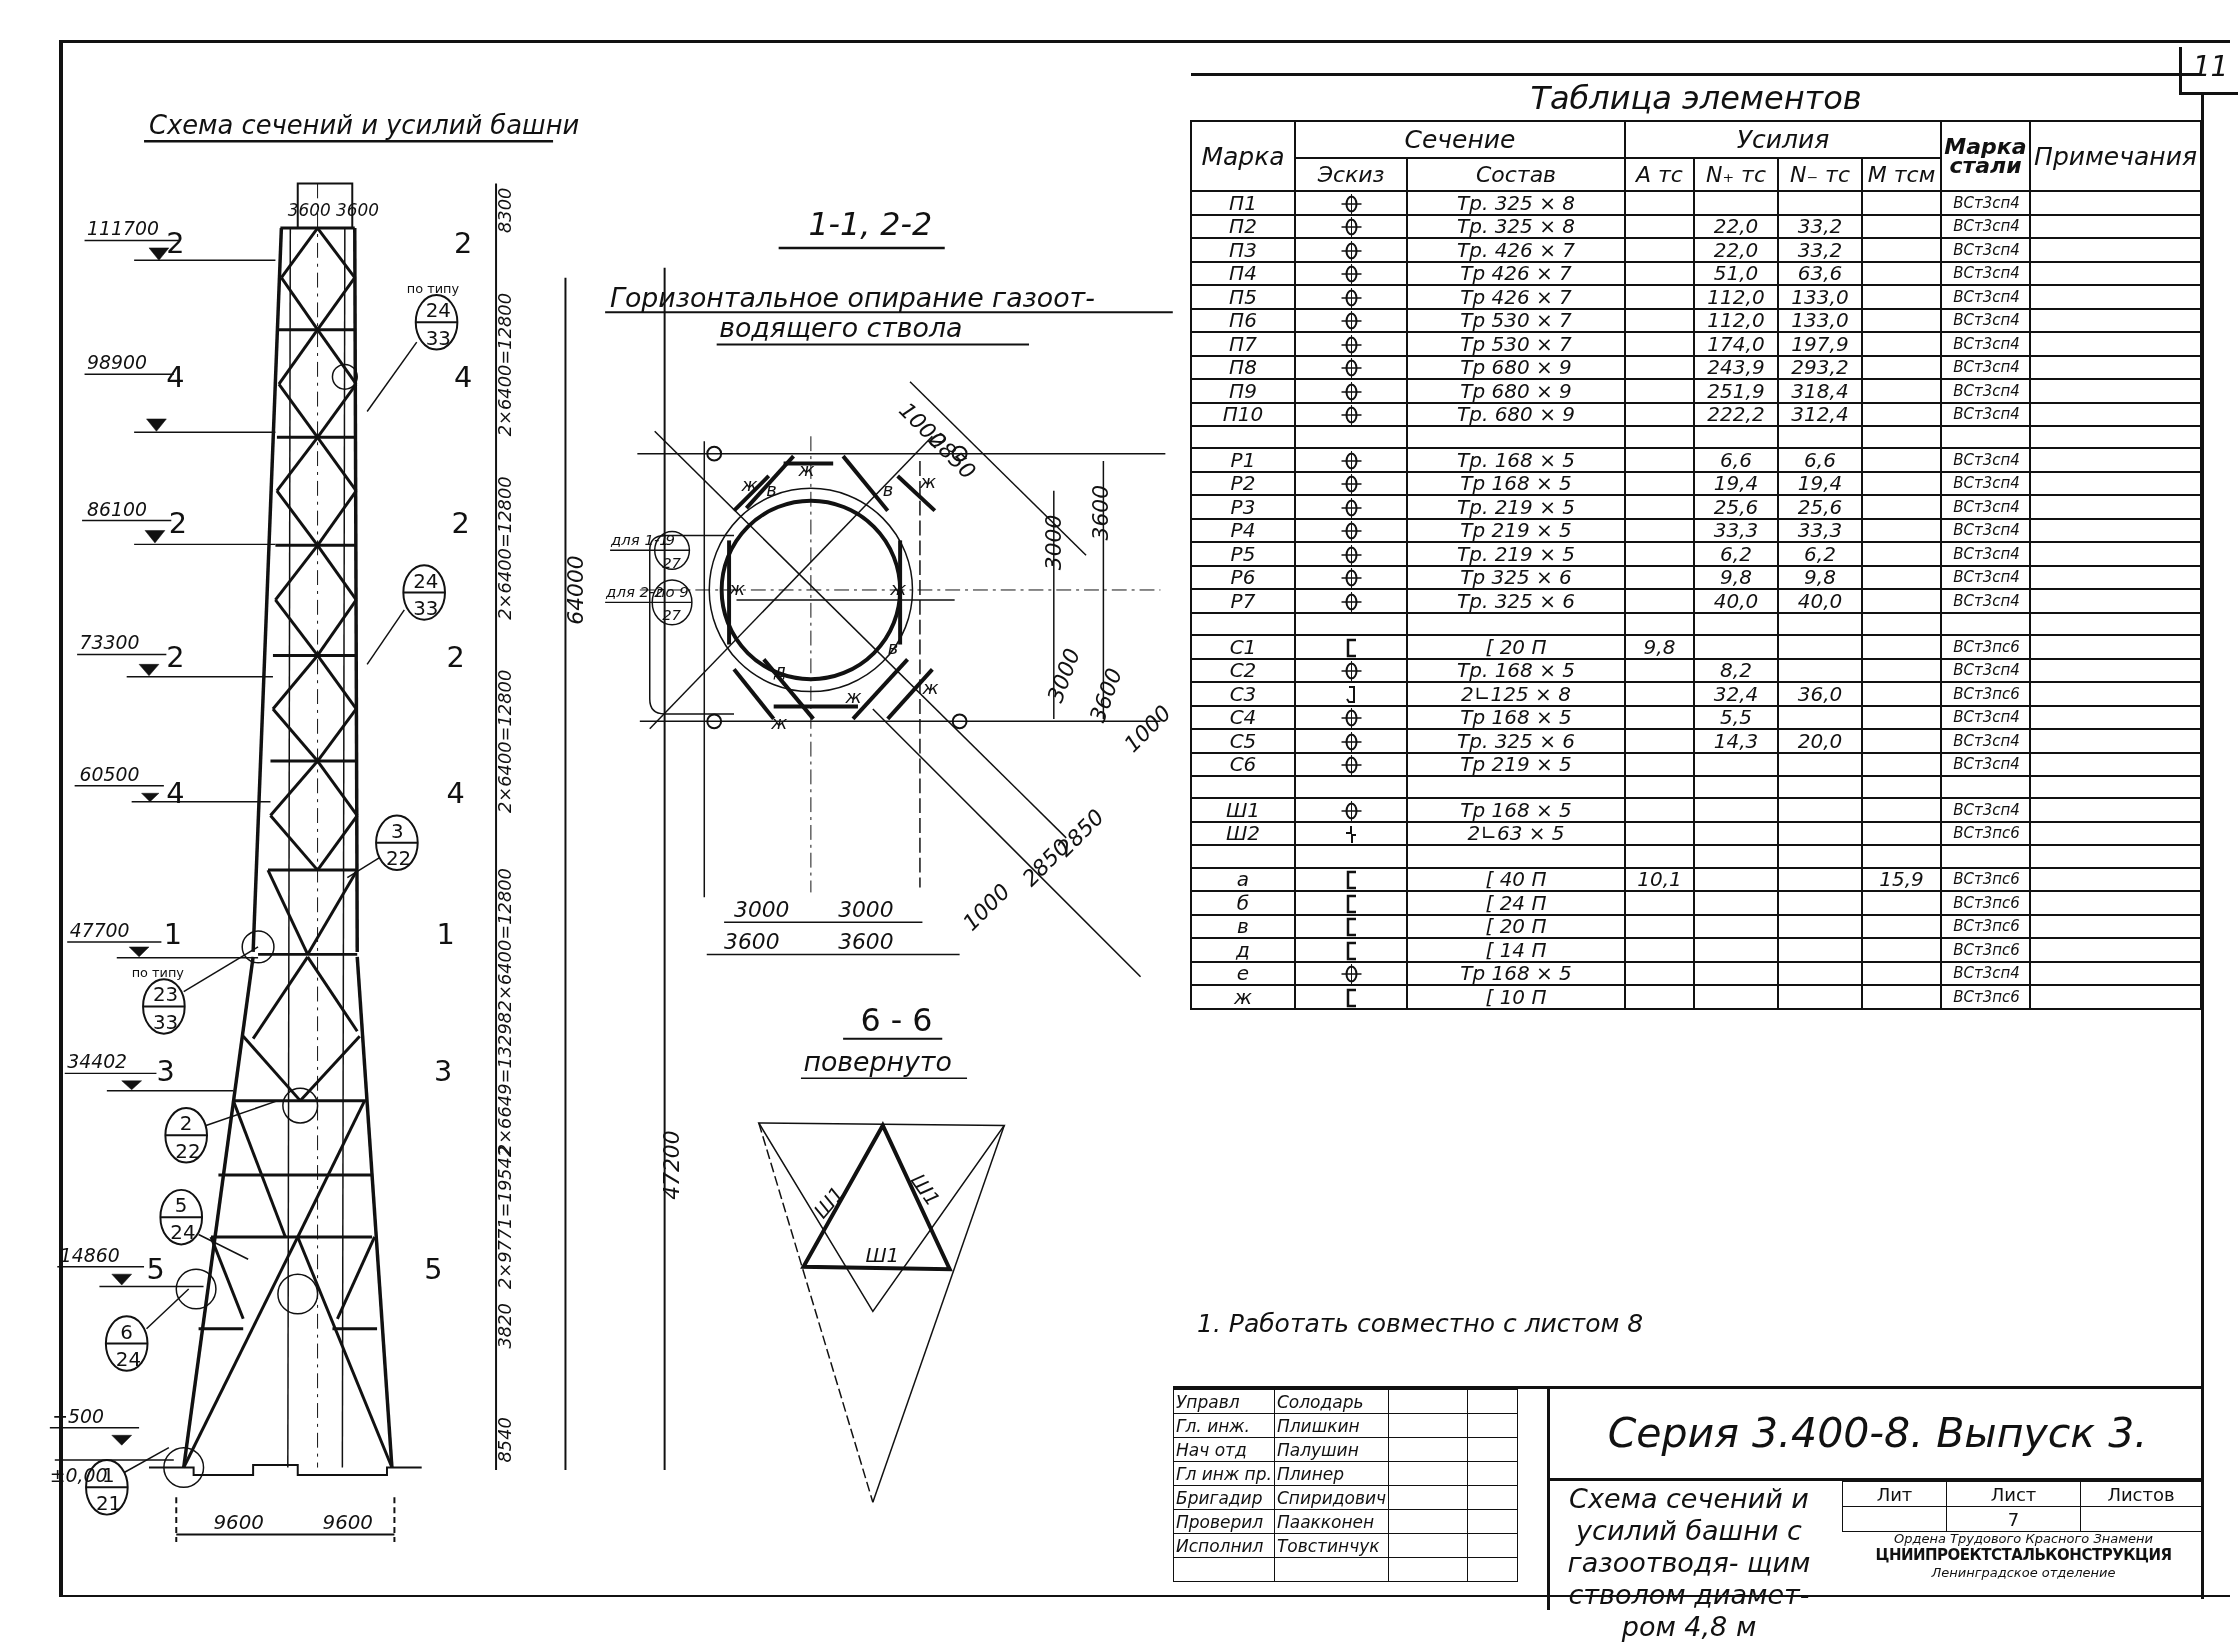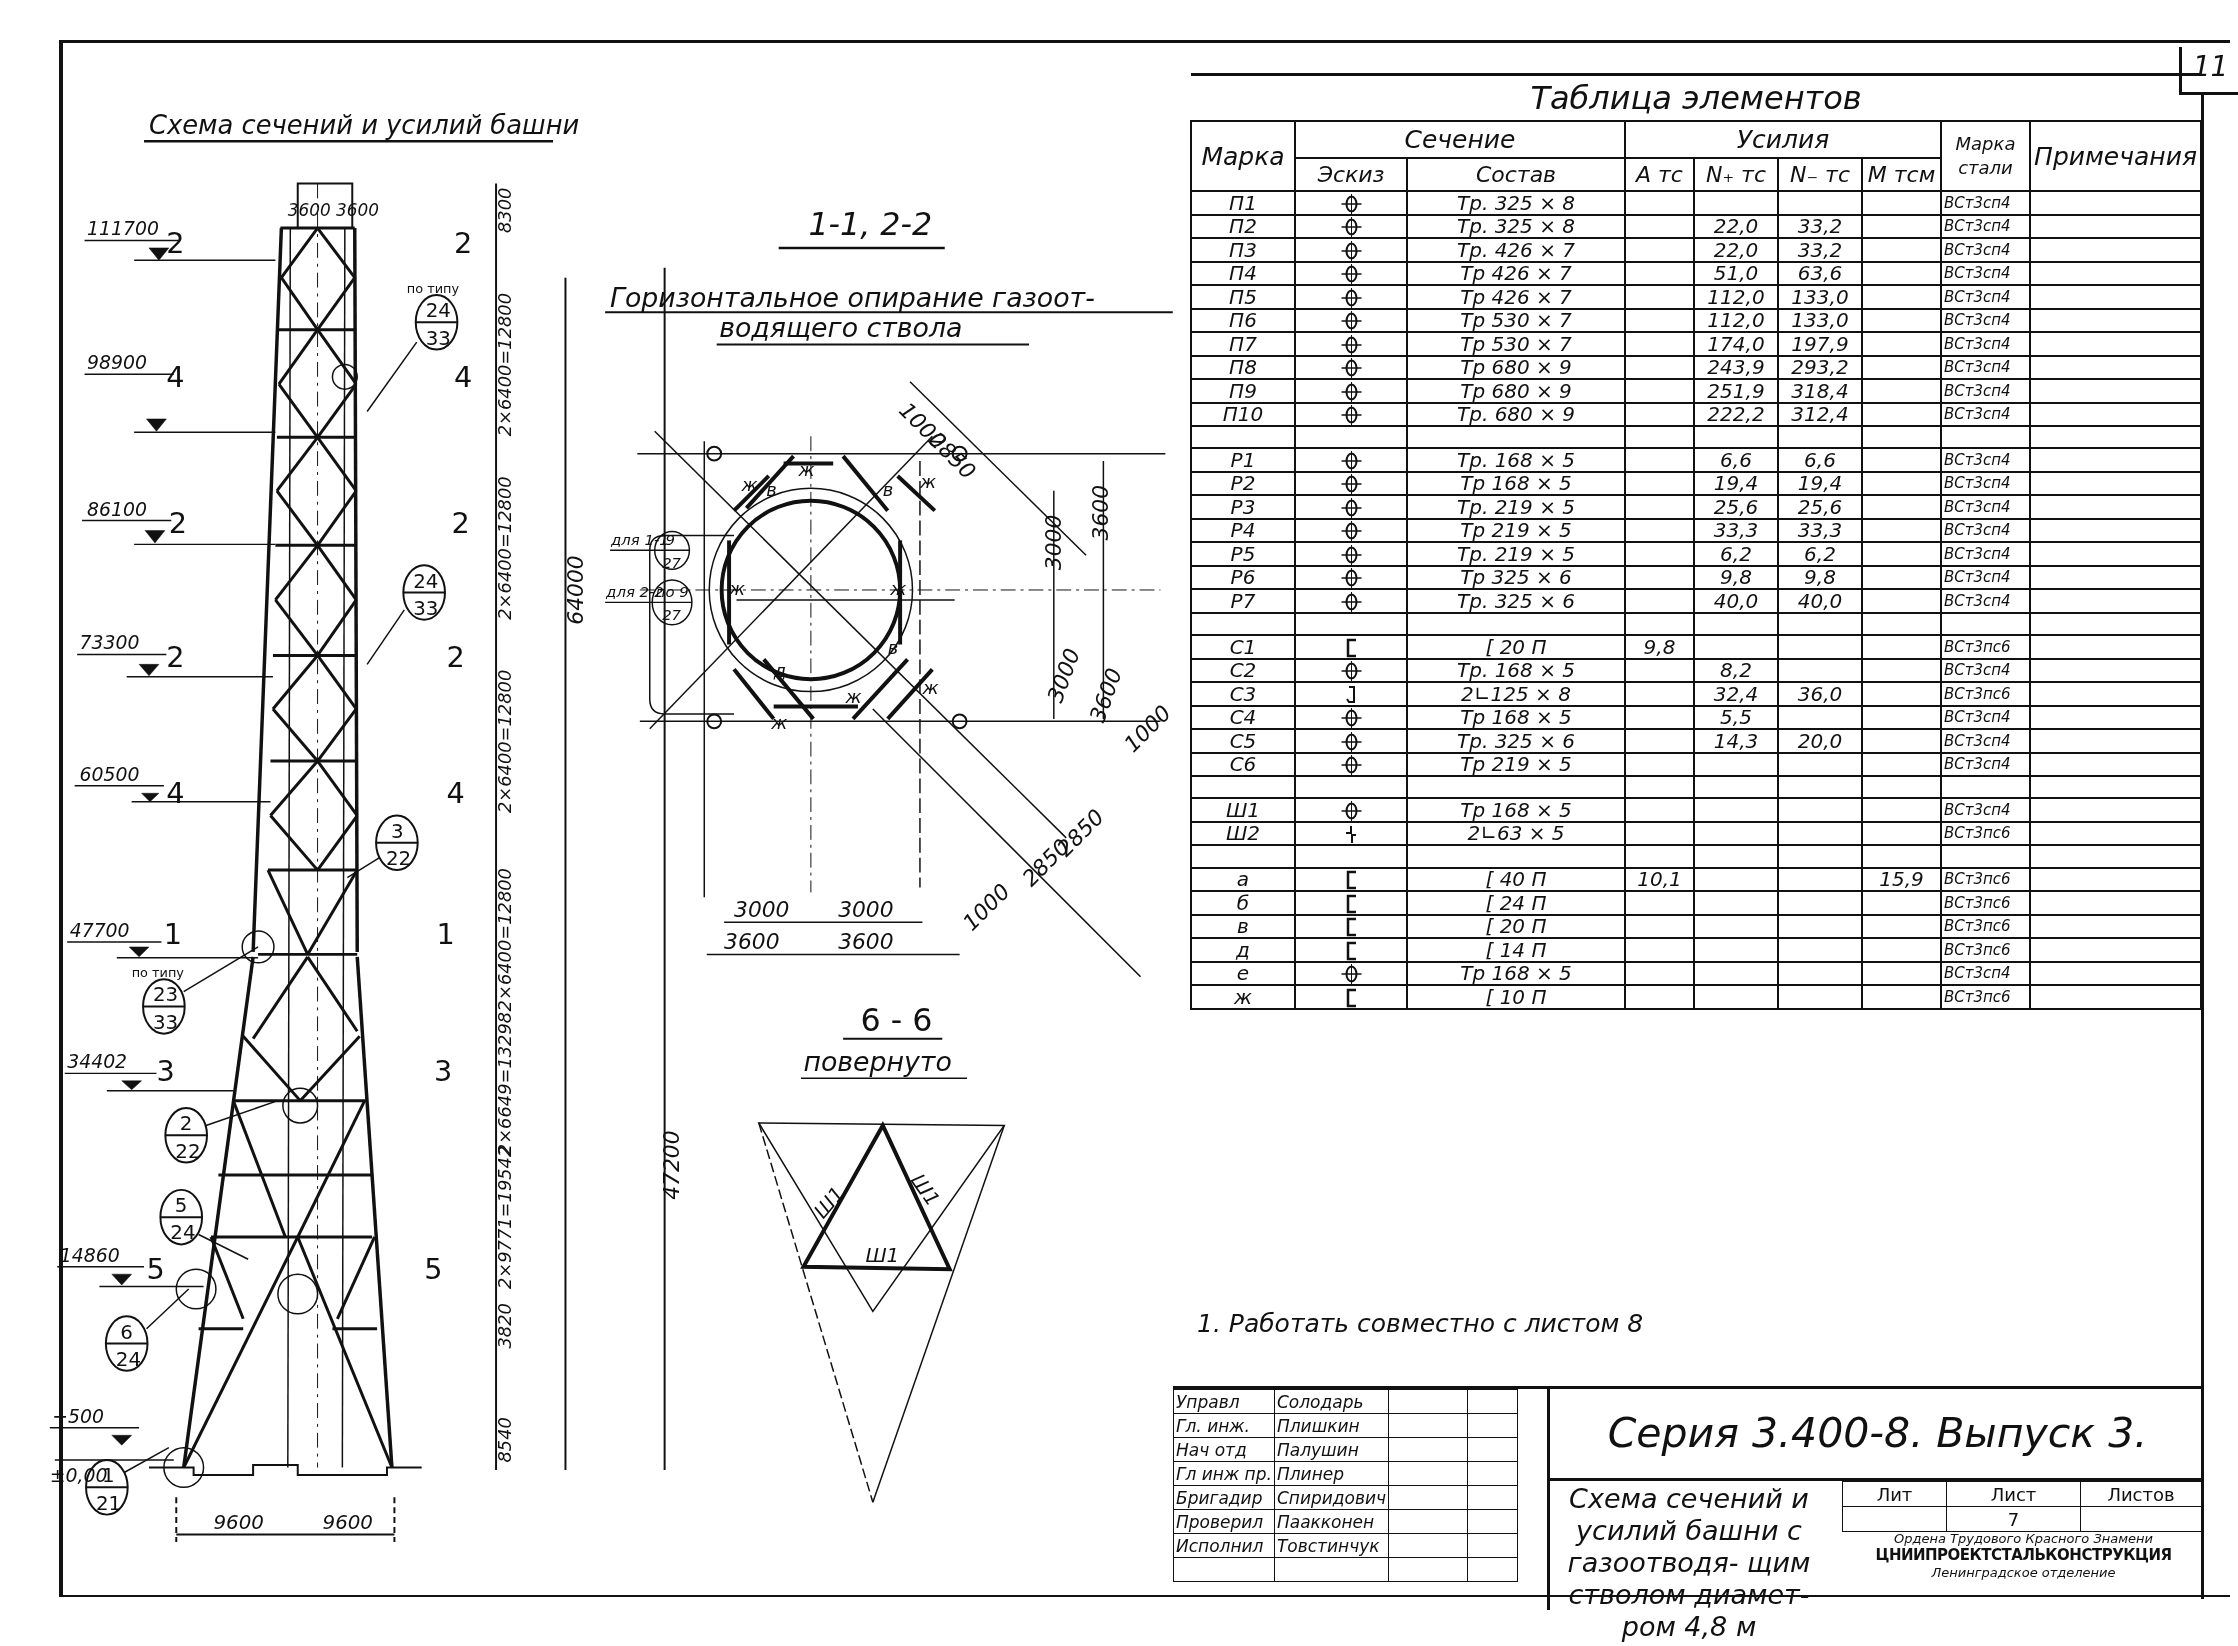--- a/index.html
+++ b/index.html
@@ -8,21 +8,21 @@
   .frame-right{position:absolute;left:2201px;top:92px;width:3px;height:1507px;background:#111;}
   .sheet-no{position:absolute;left:2179px;top:47px;width:57px;height:45px;border-left:3px solid #111;border-bottom:3px solid #111;font-size:28px;font-style:italic;text-align:center;line-height:40px;}
   .hand{font-family:"DejaVu Sans",sans-serif;font-style:italic;}
   
   .tbl{position:absolute;left:1190px;top:73px;width:1011px;border-collapse:collapse;table-layout:fixed;}
   .tbl td,.tbl th{border:2px solid #111;padding:0;text-align:center;font-style:italic;font-weight:normal;overflow:hidden;white-space:nowrap;}
   .tbl .title-cell{height:44px;font-size:32px;border-top:3px solid #111;margin-top:16px;}
   .tbl .h1 th{height:35px;font-size:25px;}
   .tbl .h2 th{height:31px;font-size:22px;}
   .tbl td{height:20.3px;font-size:20px;line-height:20.3px;}
-  .tbl td.steel{font-size:15px;text-align:left;padding-left:2px;}
+  .tbl td.steel{font-size:15px;text-align:center;padding-left:2px;}
   .tbl tr.spacer td{height:20.3px;}
   .sk{display:inline-block;vertical-align:middle;}
   
   .svgwrap{position:absolute;left:0;top:0;}
   .note{position:absolute;left:1197px;top:1309px;font-size:25px;}
   
   .tb{position:absolute;left:1173px;top:1386px;width:1031px;height:221px;border-top:3.5px solid #111;}
   .stamp{position:absolute;left:0;top:0;border-collapse:collapse;table-layout:fixed;padding-left:8px;}
   .stamp td{border:1.5px solid #111;height:23px;font-size:17px;font-style:italic;padding:0 2px;white-space:nowrap;overflow:hidden;}
   .series{position:absolute;left:387px;top:20px;width:635px;text-align:center;font-size:41px;font-style:italic;}
@@ -401,21 +401,21 @@
       <col style="width:171px">
   </colgroup>
   <tbody>
       <tr>
         <td colspan="9" class="title-cell" style="border-left:none;border-right:none;">Таблица элементов</td>
       </tr>
   <tr class="h1">
     <th rowspan="2">Марка</th>
     <th colspan="2">Сечение</th>
     <th colspan="4">Усилия</th>
-    <th rowspan="2" style="white-space:normal;font-size:18px;line-height:24px;">Марка стали</th>
+    <th rowspan="2" style="white-space:normal;font-size:22px;line-height:19px;font-weight:bold;">Марка стали</th>
     <th rowspan="2">Примечания</th>
   </tr>
   <tr class="h2">
     <th>Эскиз</th>
     <th>Состав</th>
     <th>А тс</th>
     <th>N₊ тс</th>
     <th>N₋ тс</th>
     <th>М тсм</th>
   </tr>

